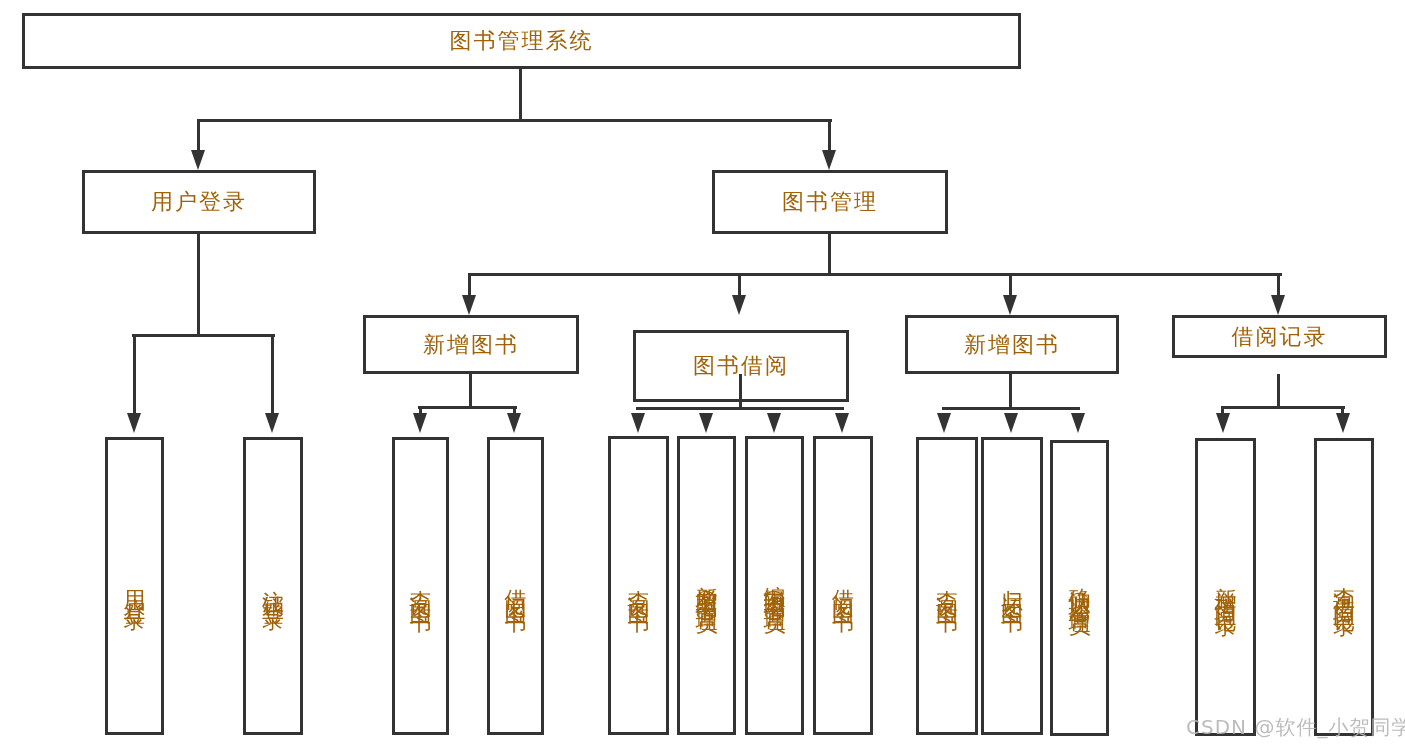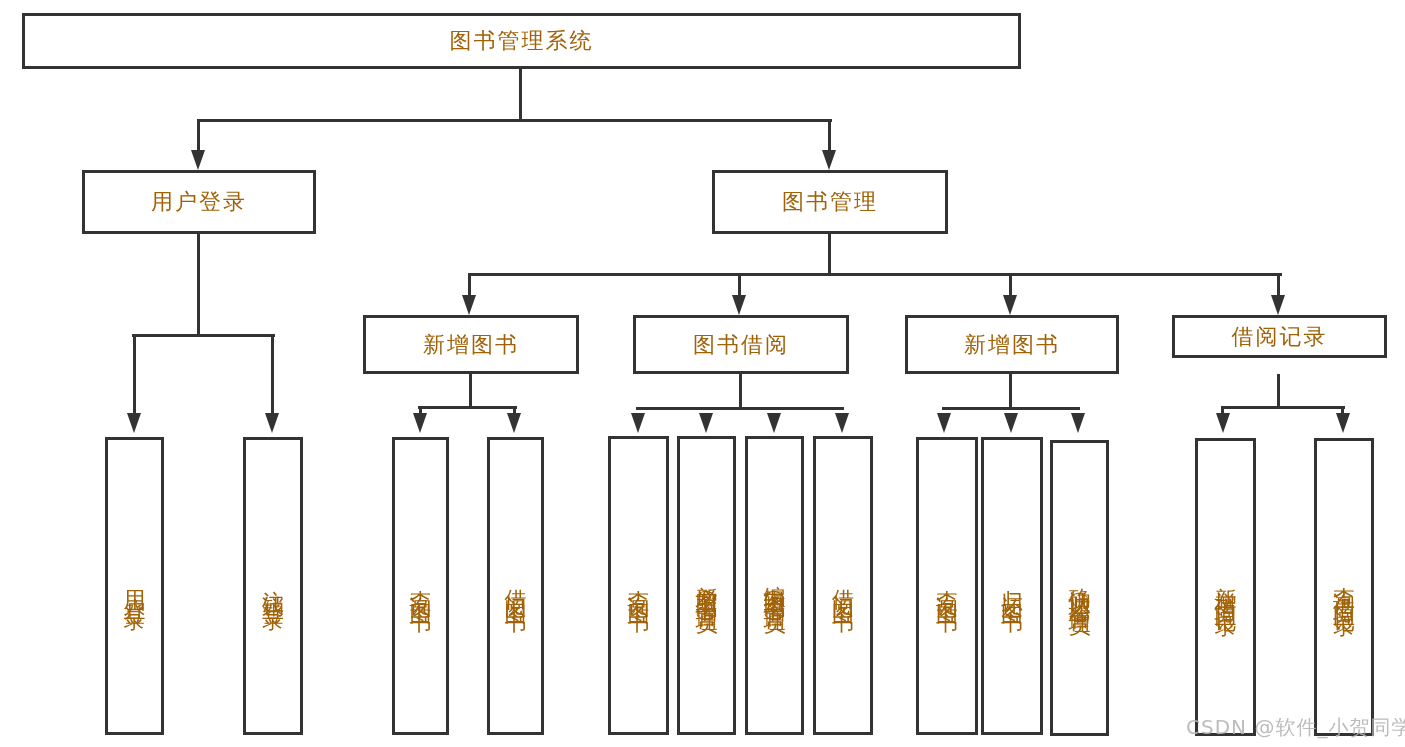--- a/index.html
+++ b/index.html
@@ -88,21 +88,21 @@
   <div class="line" style="left:738px; top:273px; width:3px; height:24px;"></div>
   <div class="arrow" style="left:732px; top:295px;"></div>
   <div class="line" style="left:1009px; top:273px; width:3px; height:24px;"></div>
   <div class="arrow" style="left:1003px; top:295px;"></div>
   <div class="line" style="left:1277px; top:273px; width:3px; height:24px;"></div>
   <div class="arrow" style="left:1271px; top:295px;"></div>
 
   <div class="box" style="left:363px; top:315px; width:216px; height:59px;">
     <span class="h-label">新增图书</span>
   </div>
-  <div class="box" style="left:633px; top:315px; width:216px; height:59px;">
+  <div class="box" style="left:633px; top:330px; width:216px; height:72px;">
     <span class="h-label">图书借阅</span>
   </div>
   <div class="box" style="left:905px; top:315px; width:214px; height:59px;">
     <span class="h-label">新增图书</span>
   </div>
   <div class="box" style="left:1172px; top:315px; width:215px; height:43px;">
     <span class="h-label">借阅记录</span>
   </div>
 
   <div class="line" style="left:469px; top:374px; width:3px; height:33px;"></div>

